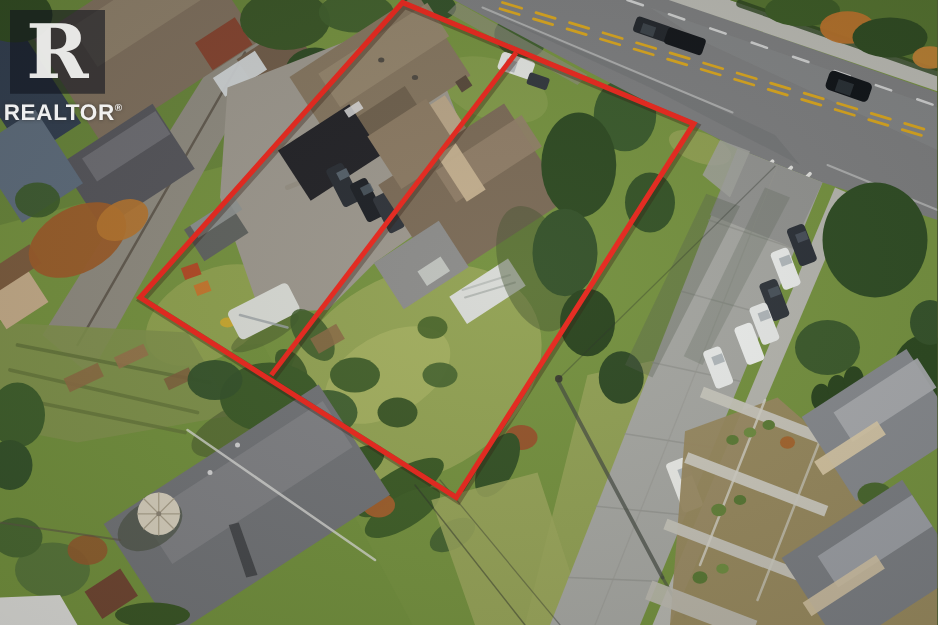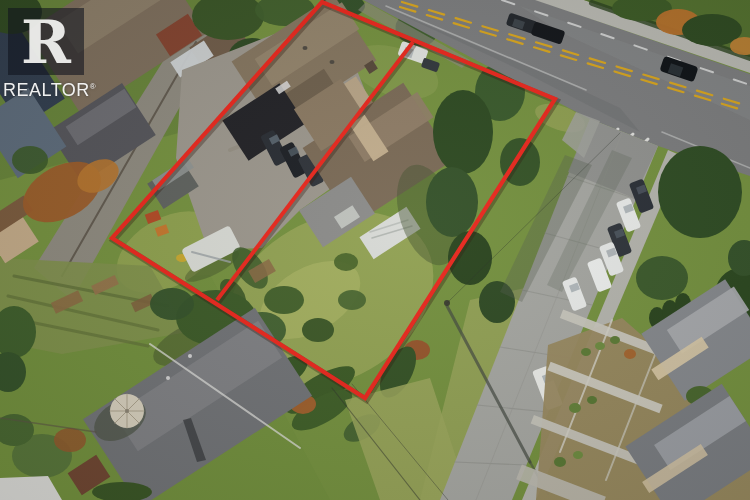--- a/index.html
+++ b/index.html
@@ -16,21 +16,21 @@
   .wm-square{
     width:76px;height:67px;background:rgba(17,20,30,0.6);
     display:flex;align-items:center;justify-content:center;
   }
   .wm-square span{
     font-family:"DejaVu Serif","Liberation Serif",serif;font-weight:bold;
     font-size:60px;line-height:60px;color:rgba(246,246,244,0.92);
   }
   .wm-text{
     position:absolute;left:-5px;top:72px;white-space:nowrap;
-    font-family:"Liberation Sans",sans-serif;font-weight:normal;font-size:18px;
+    font-family:"Liberation Sans",sans-serif;font-weight:bold;font-size:18px;
     letter-spacing:0.5px;color:rgba(255,255,255,0.92);
     text-shadow:0 0 3px rgba(45,45,45,0.75);
   }
   .wm-text sup{font-size:8px;vertical-align:super;}
 </style>
 </head>
 <body>
 
 <div class="photo">
 

